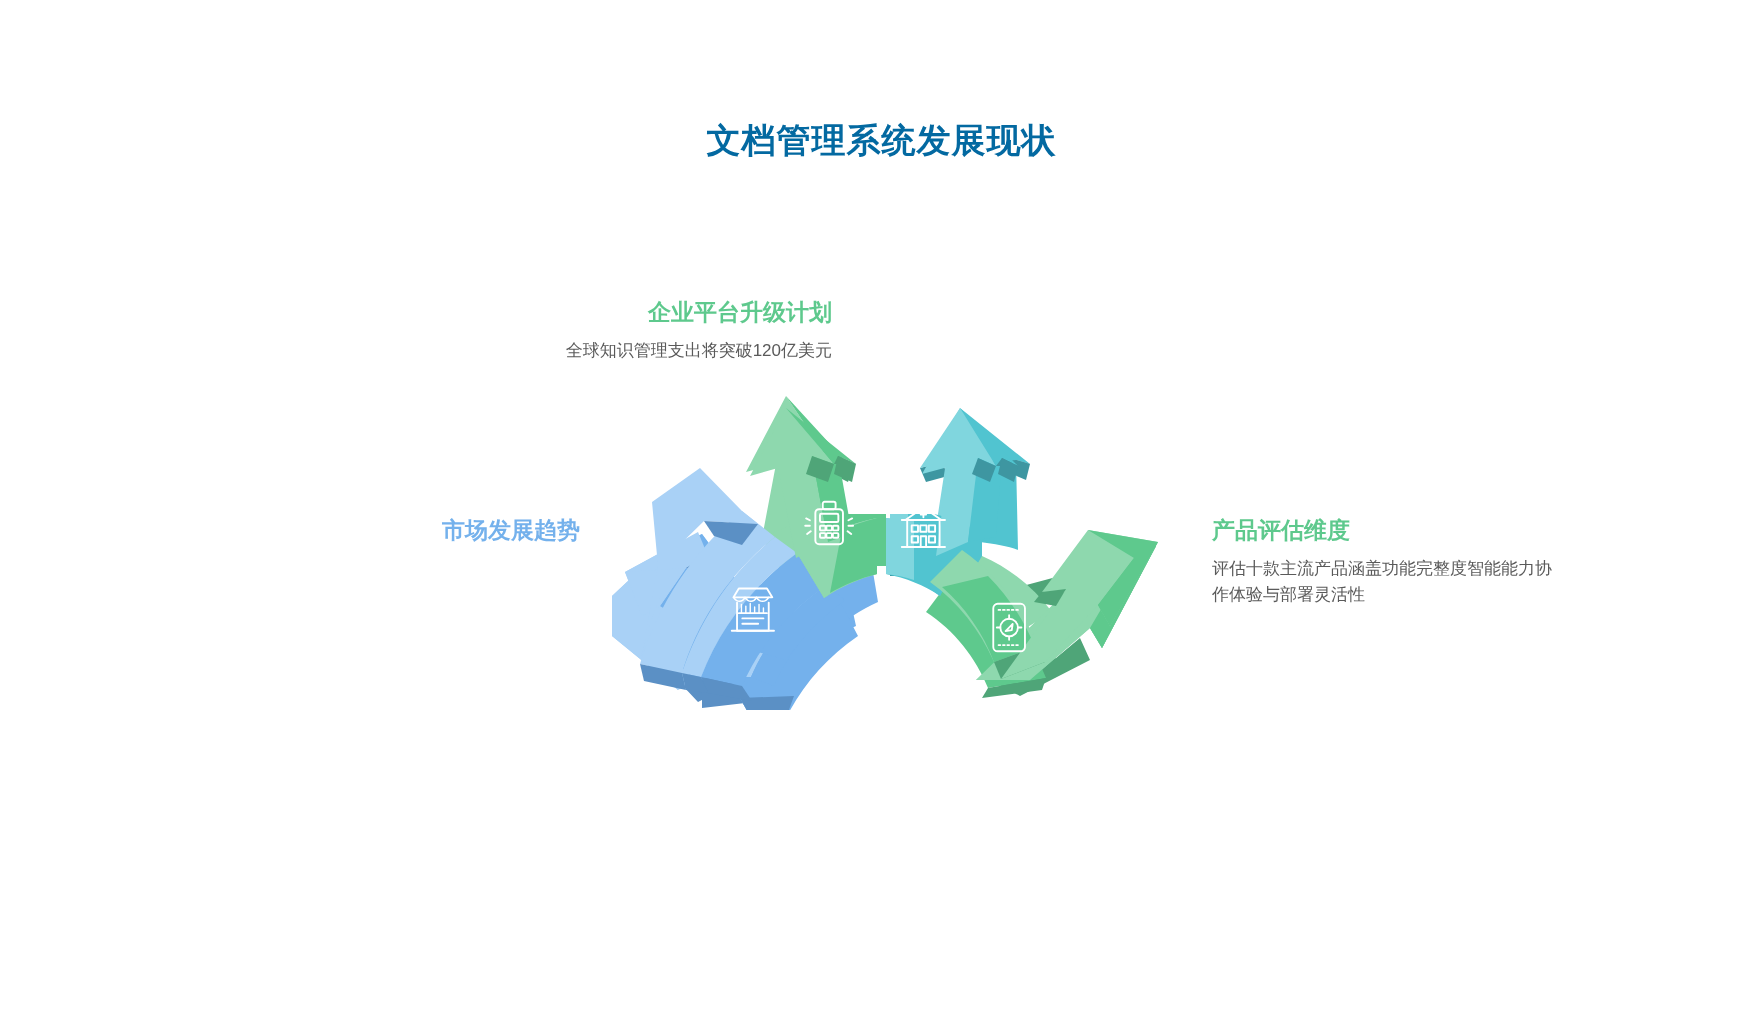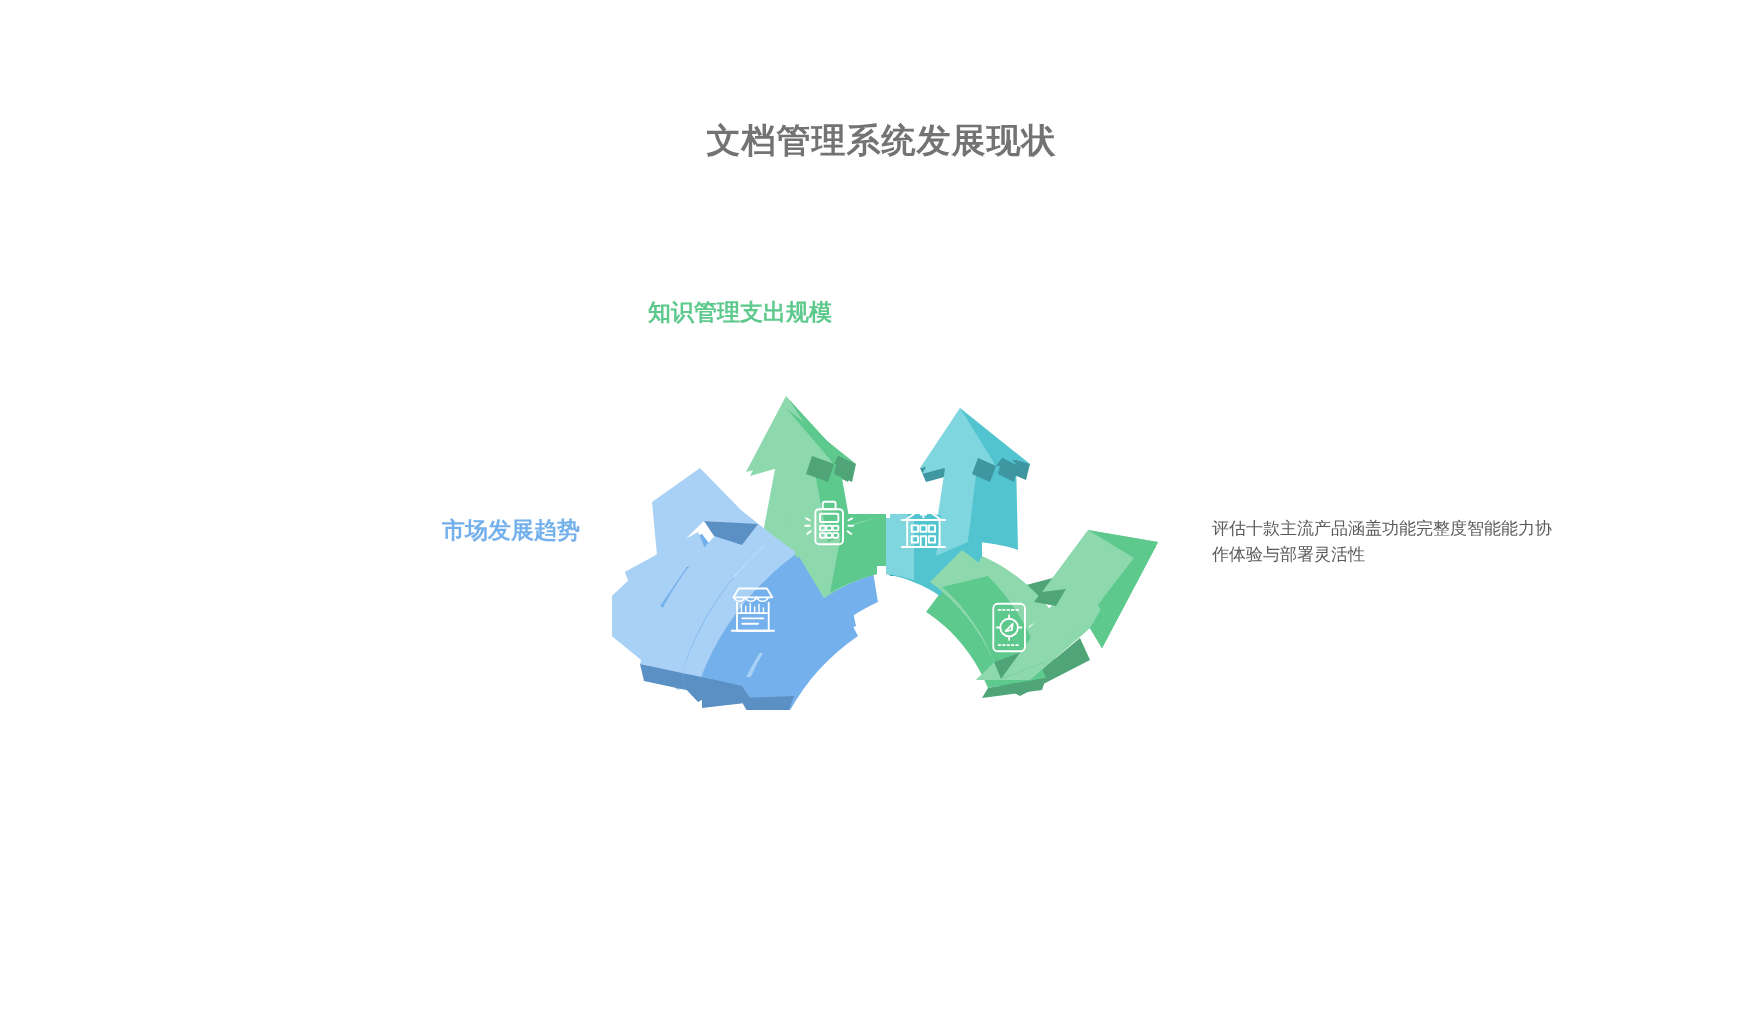--- a/index.html
+++ b/index.html
@@ -20,21 +20,21 @@
   }
 
   
   #page-title {
     position: absolute;
     left: 0; right: 0;
     top: 118px;
     text-align: center;
     font-size: 34px;
     font-weight: bold;
-    color: #737373;
+    color: #0369a1;
     letter-spacing: 1px;
   }
 
   
   .label-block { position: absolute; }
   .label-heading {
     font-size: 23px;
     font-weight: bold;
     line-height: 1.25;
     margin-bottom: 11px;
@@ -66,29 +66,31 @@
   .seg-icon { pointer-events: none; }
 </style>
 </head>
 <body>
 
 <div id="slide">
 
   <div id="page-title">文档管理系统发展现状</div>
 
   <div class="label-block lb-align-right" id="label-knowledge-spend">
-    <div class="label-heading" style="color:#5ec98d">知识管理支出规模</div>
+    <div class="label-heading" style="color:#5ec98d">企业平台升级计划</div>
+    <div class="label-body">全球知识管理支出将突破120亿美元</div>
   </div>
 
 
   <div class="label-block lb-align-right" id="label-market-trend">
     <div class="label-heading" style="color:#74b1ec">市场发展趋势</div>
   </div>
 
   <div class="label-block lb-align-left" id="label-product-eval">
+    <div class="label-heading" style="color:#5ec98d">产品评估维度</div>
     <div class="label-body" style="width:355px">评估十款主流产品涵盖功能完整度智能能力协作体验与部署灵活性</div>
   </div>
 
   <div id="diagram">
     <svg viewBox="0 0 590 320" xmlns="http://www.w3.org/2000/svg">
 
       <g>
 
         <path d="M106 158 L76 174 L46 208 L46 246 L108 312 L178 276 L178 255
                  L118 196 L146 176 Z" fill="#5b90c5"></path>

